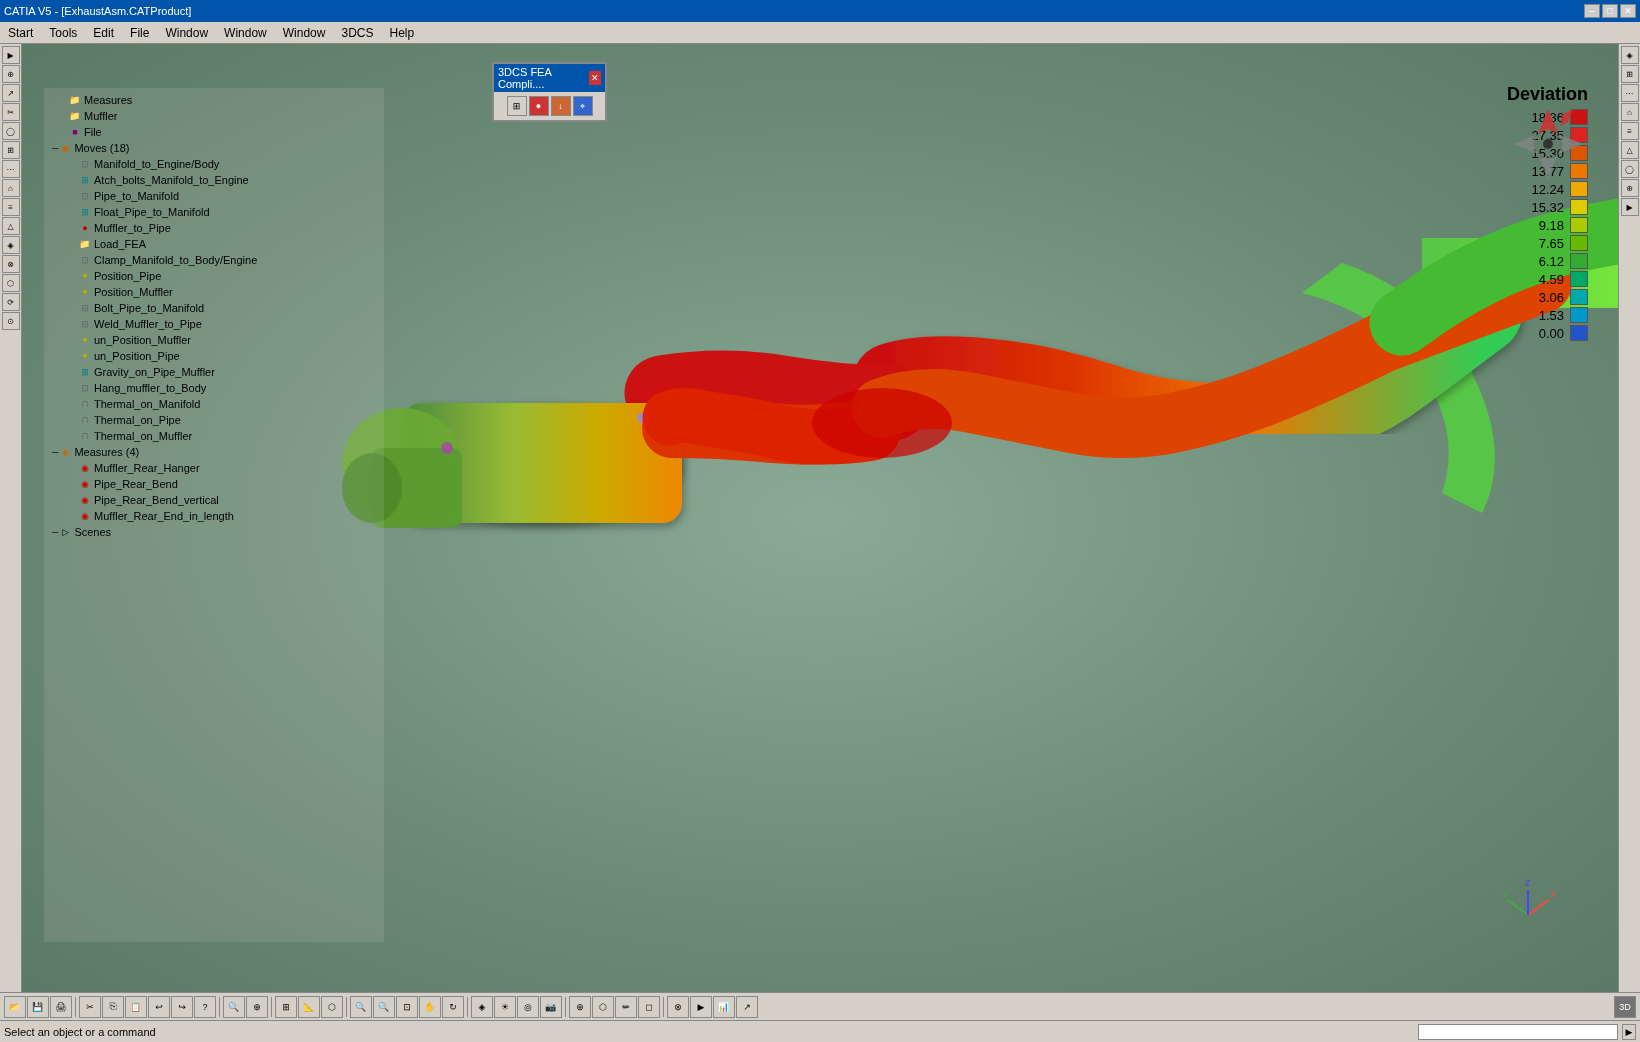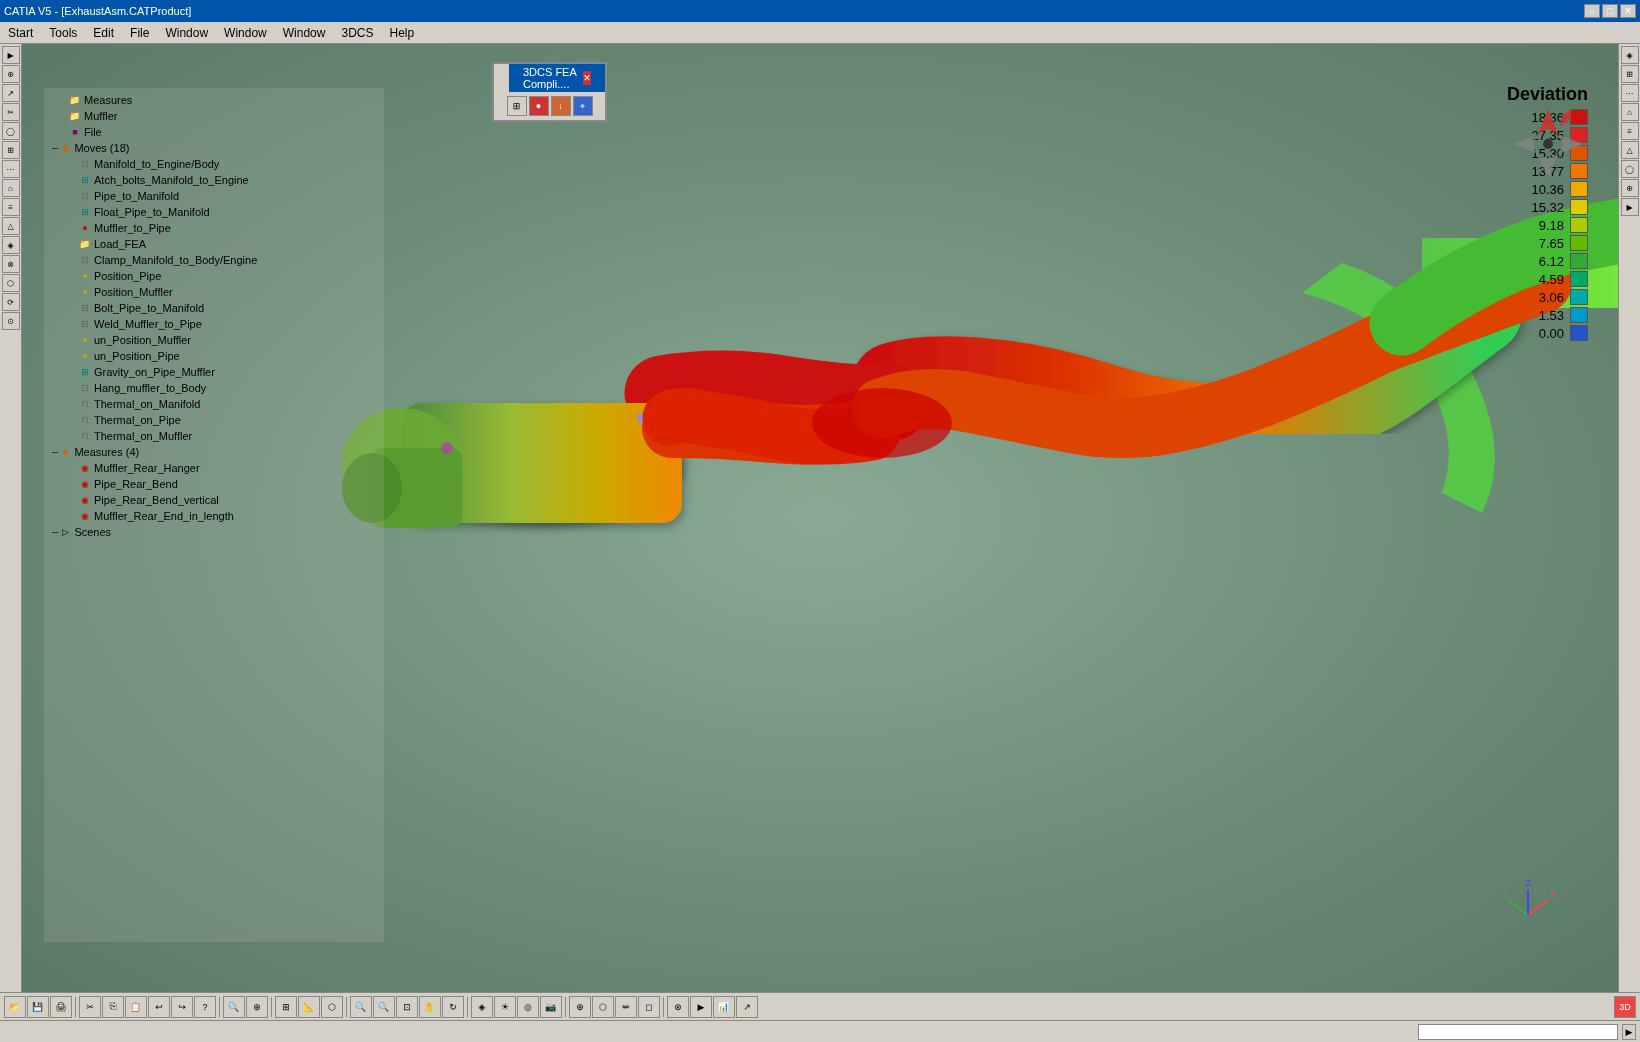--- a/index.html
+++ b/index.html
@@ -148,25 +148,24 @@
       top: 18px; left: 470px;
       width: 115px;
       background: #d4d0c8;
       border: 2px solid #888;
       z-index: 200;
     }
     #fea-popup-title {
       background: #0055aa;
       color: white;
       font-size: 11px;
-      padding: 2px 14px;
+      padding: 2px 4px;
       display: flex;
       align-items: center;
       justify-content: space-between;
-      margin-left: 15px;
     }
     #fea-popup-content {
       padding: 4px;
       display: flex;
       gap: 2px;
       justify-content: center;
     }
     .fea-btn {
       width: 20px; height: 20px;
       background: #d4d0c8;
@@ -579,21 +578,21 @@
     </div>
     <div class="legend-row">
       <span class="legend-value">15.30</span>
       <div class="legend-swatch" style="background:#dd5500;"></div>
     </div>
     <div class="legend-row">
       <span class="legend-value">13.77</span>
       <div class="legend-swatch" style="background:#ee7700;"></div>
     </div>
     <div class="legend-row">
-      <span class="legend-value">10.36</span>
+      <span class="legend-value">12.24</span>
       <div class="legend-swatch" style="background:#eeaa00;"></div>
     </div>
     <div class="legend-row">
       <span class="legend-value">15.32</span>
       <div class="legend-swatch" style="background:#ddcc00;"></div>
     </div>
     <div class="legend-row">
       <span class="legend-value">9.18</span>
       <div class="legend-swatch" style="background:#aacc00;"></div>
     </div>
@@ -682,20 +681,21 @@
   <div class="bottom-btn">⊕</div>
   <div class="bottom-btn">⬡</div>
   <div class="bottom-btn">✏</div>
   <div class="bottom-btn">◻</div>
   <div class="bottom-separator"></div>
   <div class="bottom-btn">⊗</div>
   <div class="bottom-btn">▶</div>
   <div class="bottom-btn">📊</div>
   <div class="bottom-btn">↗</div>
   <div style="flex:1"></div>
-  <div class="bottom-btn" style="background:#ef4444;color:white;text-align:center;">3D</div>
+  <div class="bottom-btn" style="background:#737373;color:white;text-align:center;">3D</div>
 </div>
 
 <div id="status-bar">
+  <span id="status-text">Select an object or a command</span>
   <div style="flex:1;"></div>
   <input type="text" id="search-box" style="width: 200px; height: 16px; border: 1px solid rgb(136, 136, 136); background: white; font-size: 11px;">
   <div class="bottom-btn" style="width:14px;height:16px;">▶</div>
 </div>
 
 </body></html>

